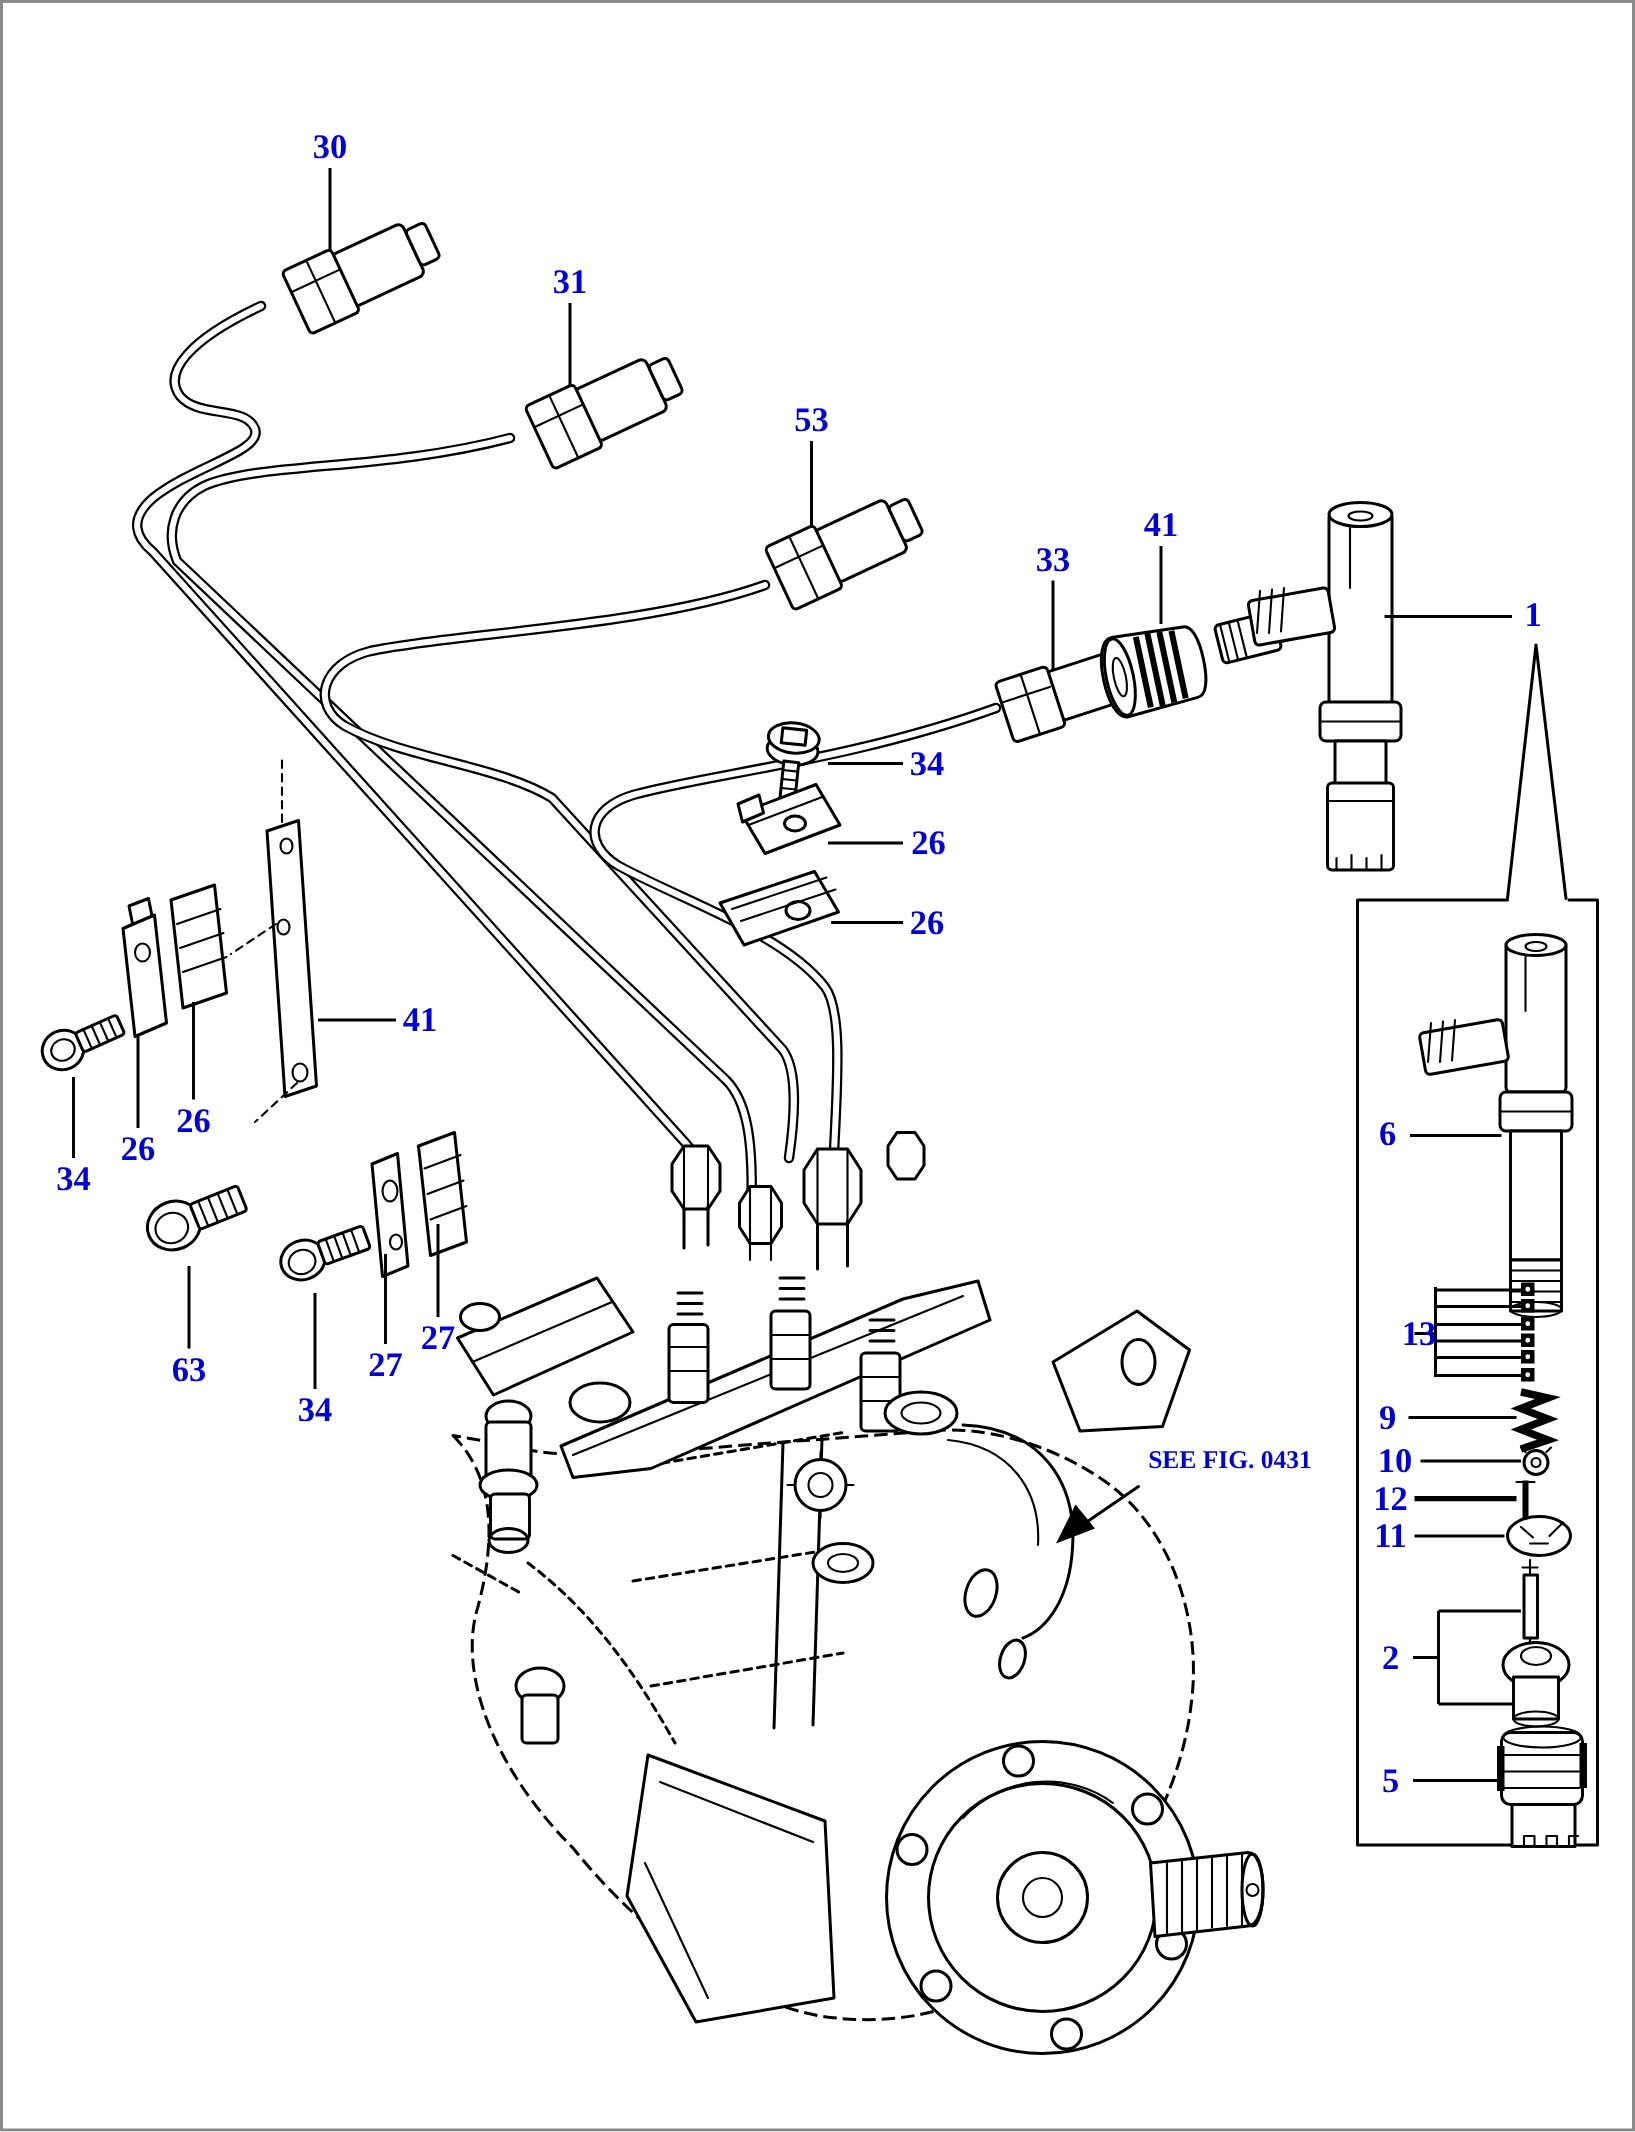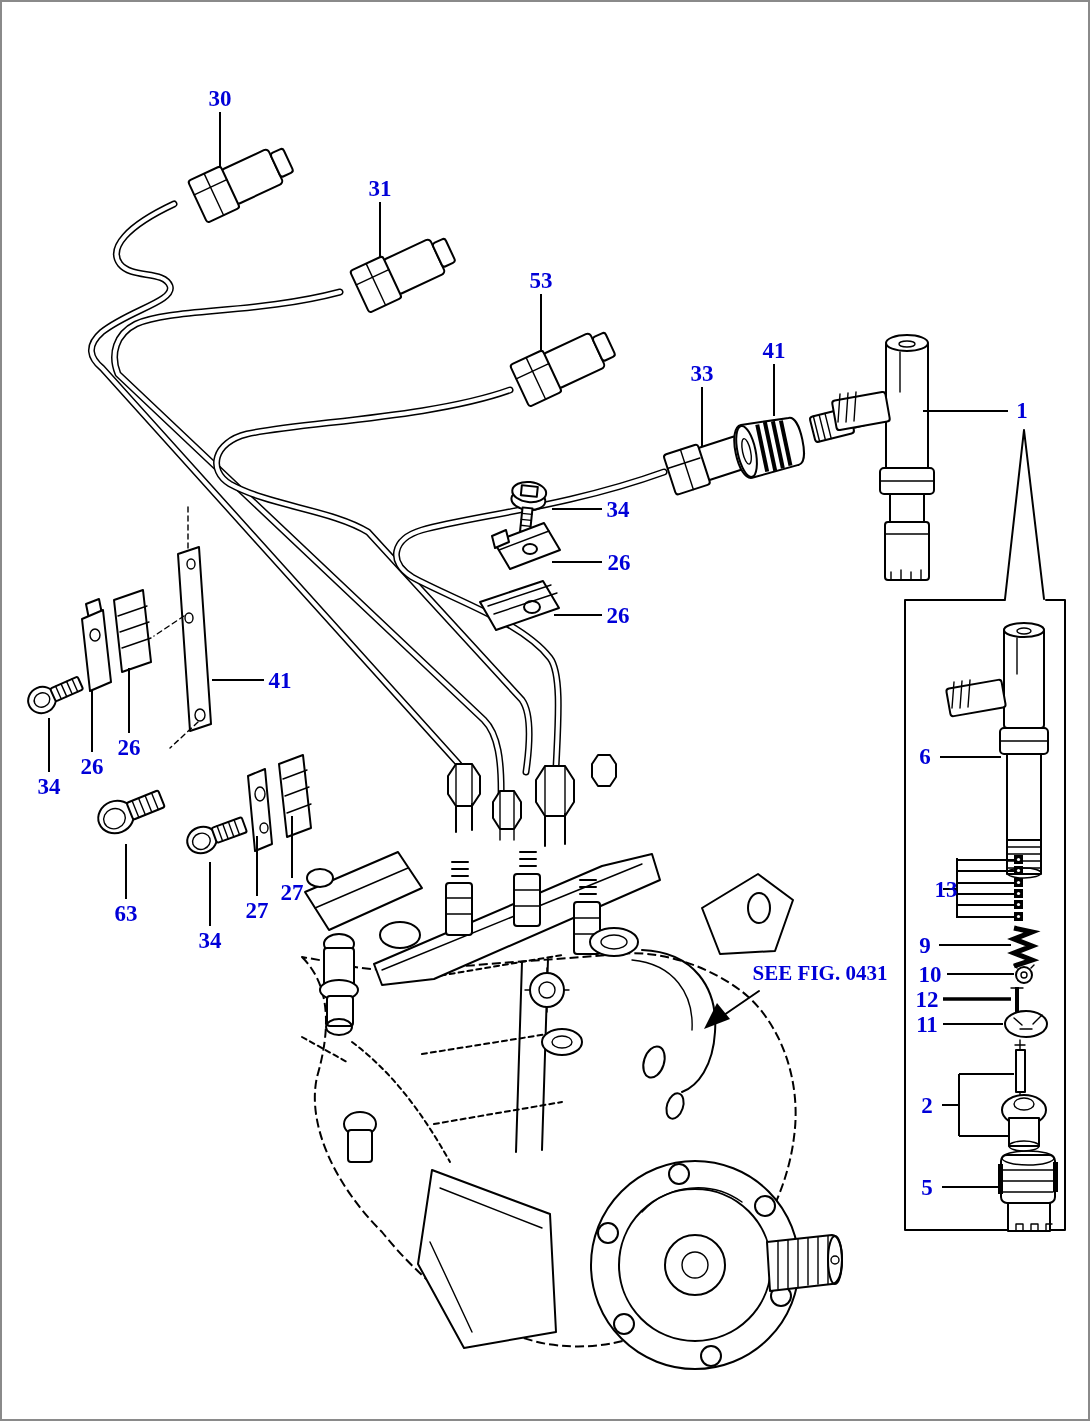--- a/index.html
+++ b/index.html
@@ -9,21 +9,21 @@
     font-family:Liberation Serif, serif;overflow:hidden;
   }
   svg{position:absolute;left:0;top:0;}
   .callout{
     position:absolute;transform:translate(-50%,-50%);
     font-weight:bold;font-size:23px;line-height:1;letter-spacing:0px;
     color:#0000d8;white-space:nowrap;cursor:pointer;
   }
   .seefig{
     position:absolute;transform:translate(-50%,-50%);
-    font-weight:bold;font-size:21px;line-height:1;
+    font-weight:bold;font-size:17px;line-height:1;
     color:#0000d8;white-space:nowrap;cursor:pointer;
   }
   
   .ln{stroke:#000;fill:none;stroke-width:2;stroke-linecap:round;stroke-linejoin:round;}
   .lnf{stroke:#000;fill:#fff;stroke-width:2;stroke-linejoin:round;}
   .thin{stroke-width:1.4;}
   .dash{stroke-dasharray:9 4;}
   .dash2{stroke-dasharray:5 4;}
   .pipe-o{stroke:#000;fill:none;stroke-width:7;stroke-linecap:round;}
   .pipe-i{stroke:#fff;fill:none;stroke-width:4;stroke-linecap:round;}

